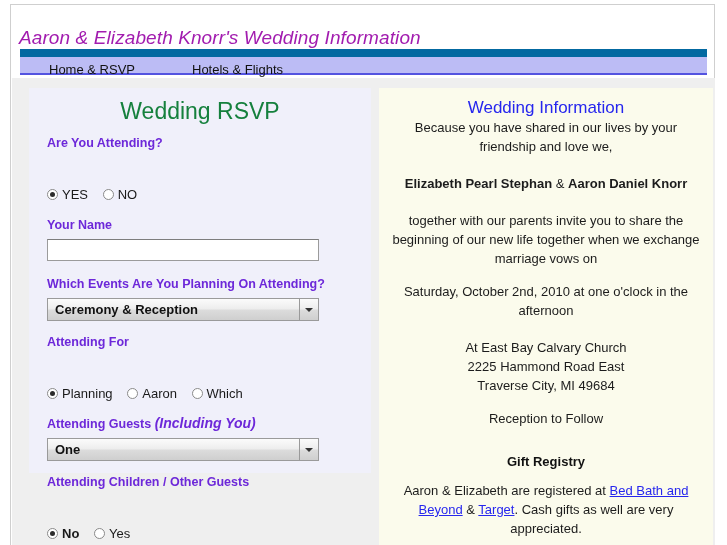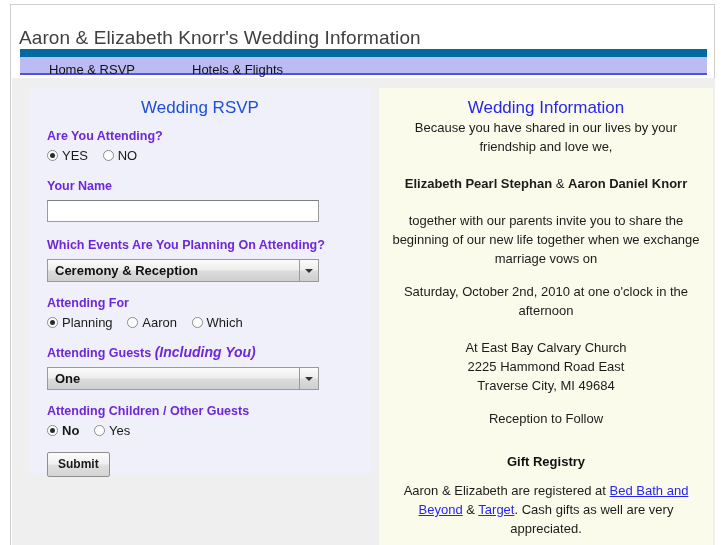--- a/index.html
+++ b/index.html
@@ -28,24 +28,25 @@
     border-top: 1px solid #cfcfcf;
     box-sizing: border-box;
   }
 
   
   #site-title {
     position: absolute;
     left: 8px;
     top: 9px;
     font-size: 19px;
-    color: #404040;
+    color: #a21caf;
     font-weight: normal;
     letter-spacing: 0.1px;
     white-space: nowrap;
+    font-style: italic;
   }
 
   
   #navbar {
     position: absolute;
     left: 9px;
     top: 44px;
     width: 687px;
     height: 26px;
     background: #bcbcf5;
@@ -81,22 +82,22 @@
     left: 18px;
     top: 83px;
     width: 342px;
     height: 385px;
     background: #f0f0fa;
     box-sizing: border-box;
     padding: 0;
   }
   #rsvp-heading {
     text-align: center;
-    font-size: 17px;
-    color: #1d4ed8;
+    font-size: 23px;
+    color: #15803d;
     font-weight: normal;
     margin: 10px 0 0 0;
     padding: 0;
   }
 
   .field-label {
     font-size: 12.5px;
     font-weight: bold;
     color: #6d28d9;
     margin: 0;
@@ -111,20 +112,21 @@
   }
 
   .radio-row {
     font-size: 13px;
     color: #1a1a1a;
     white-space: nowrap;
   }
   .radio-row .opt {
     display: inline-block;
     margin-right: 11px;
+    margin-top: 32px;
   }
   .radio {
     display: inline-block;
     width: 11px;
     height: 11px;
     border-radius: 50%;
     border: 1px solid #8a8a8a;
     background: #ffffff;
     vertical-align: -1px;
     margin-right: 4px;

